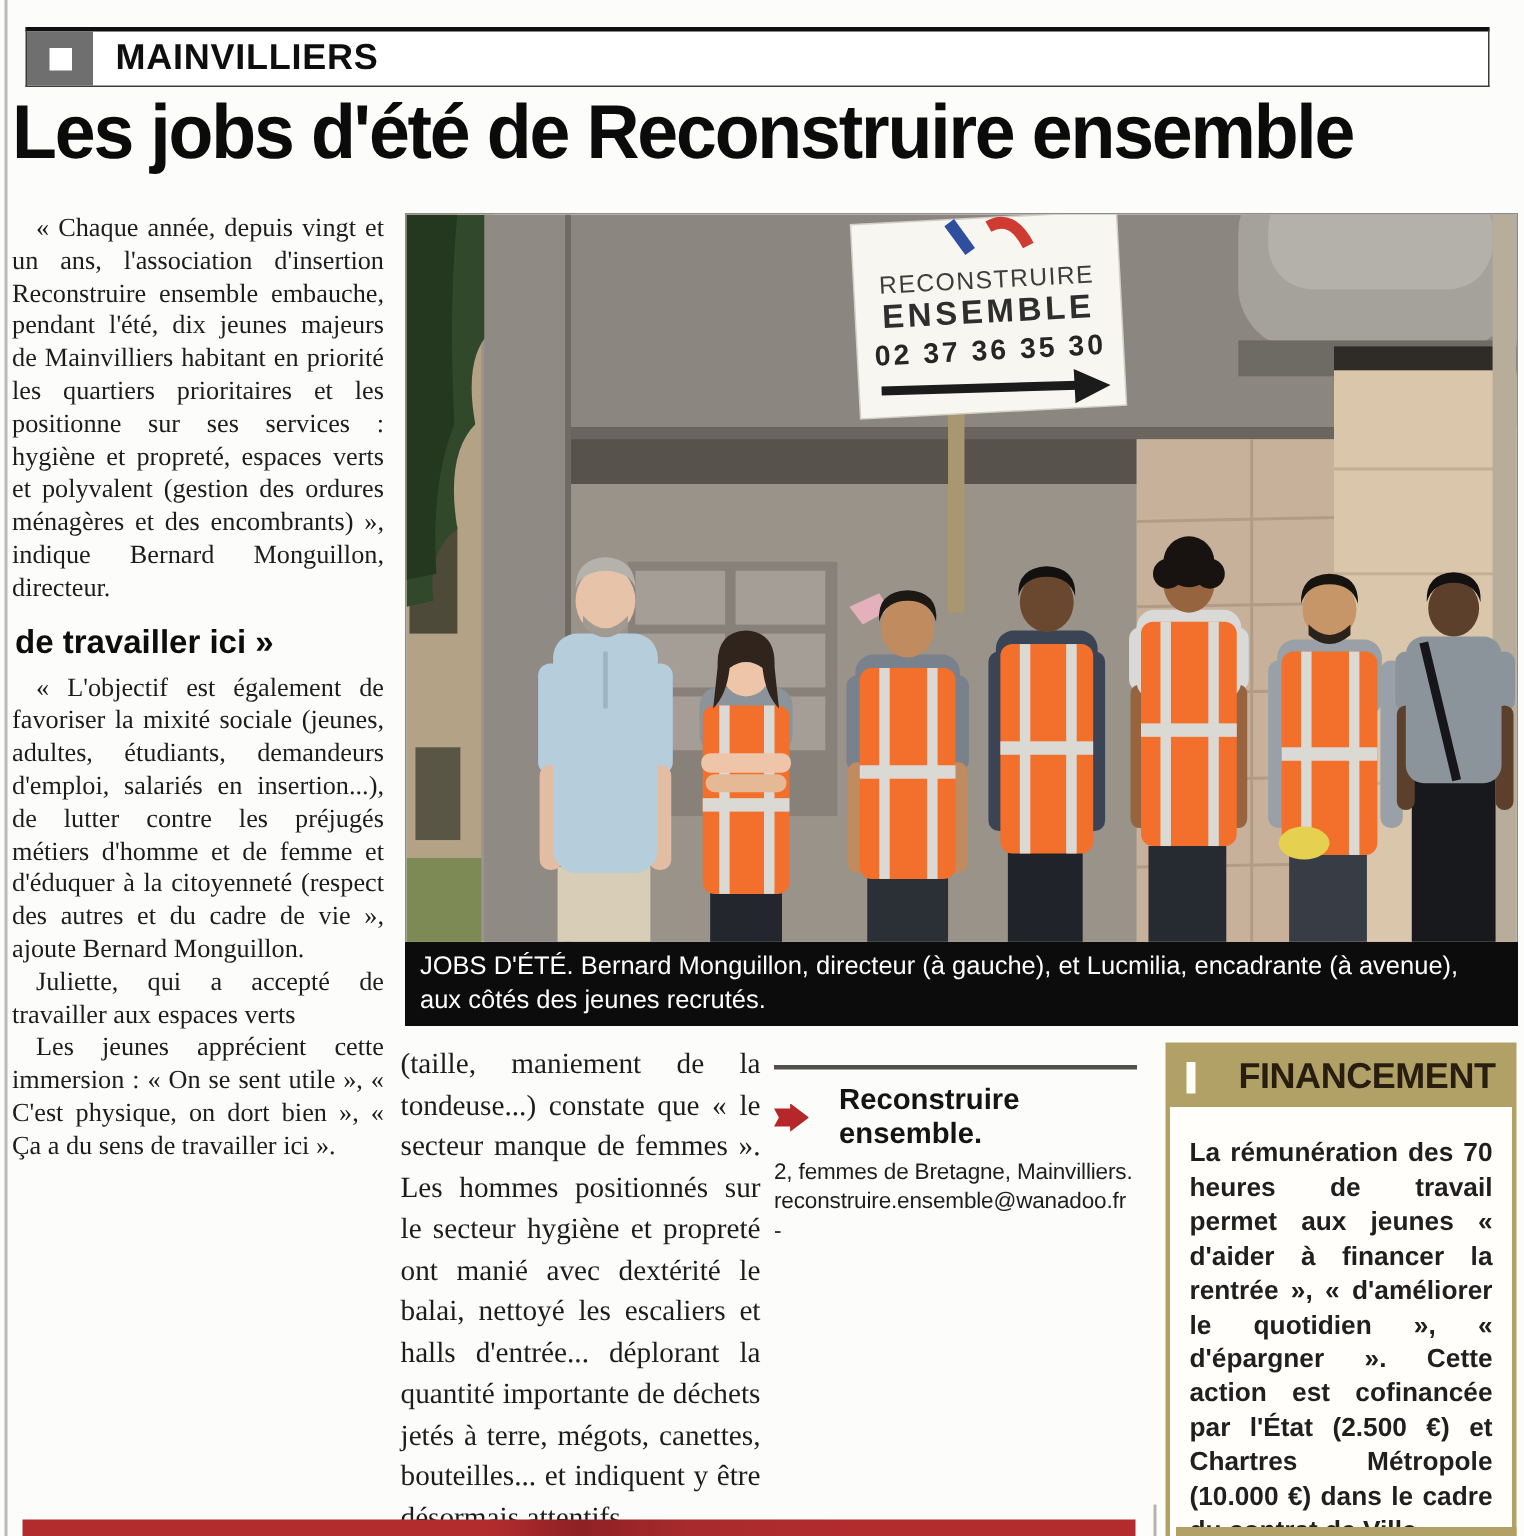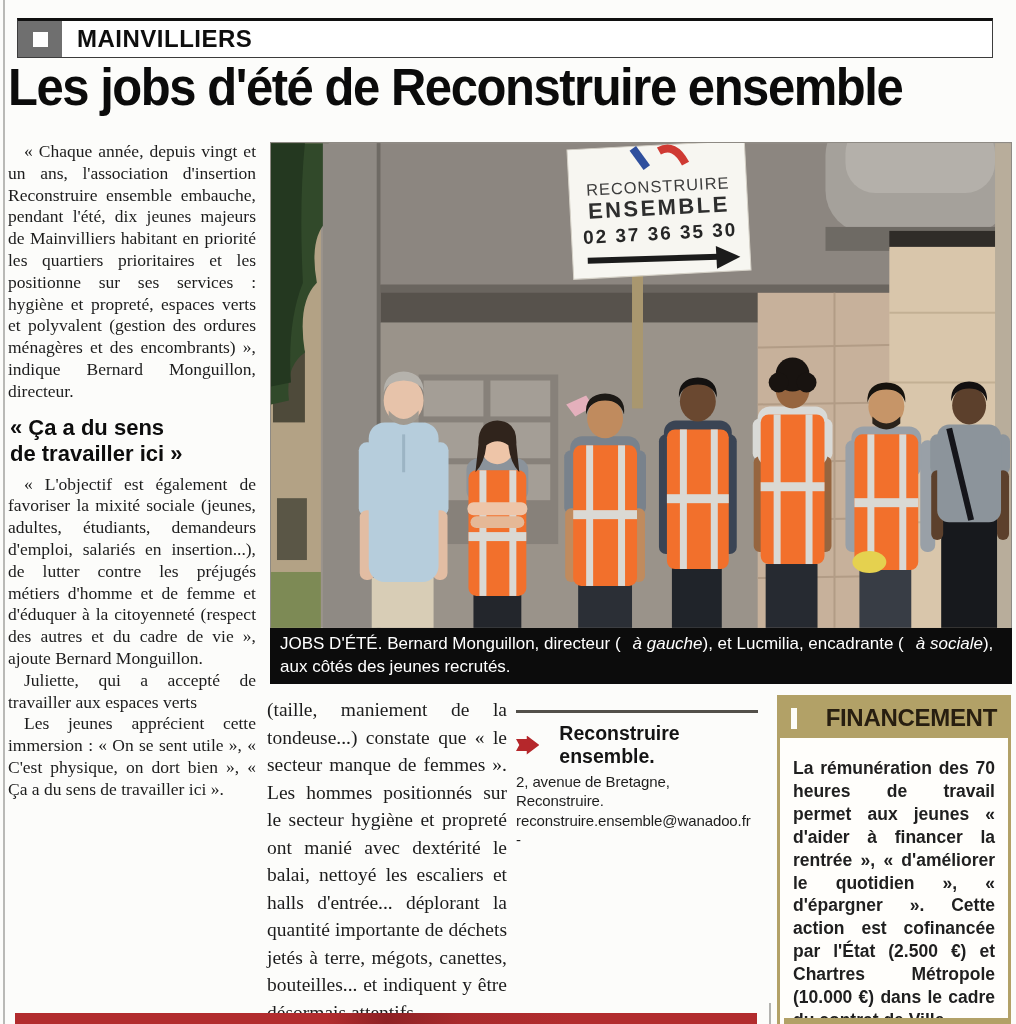--- a/index.html
+++ b/index.html
@@ -32,21 +32,21 @@
   .col3{position:absolute;left:516px;top:696px;width:242px;}
   .col3 p.lead{font-size:19.5px;line-height:27.5px;text-indent:16px;}
   .end-square{display:inline-block;width:13px;height:13px;background:#8a7d2b;margin-left:7px;vertical-align:baseline;}
 
   
   .photo-fig{position:absolute;left:270px;top:142px;width:742px;margin:0;}
   .photo-img{display:block;border:1px solid #8e8a84;border-bottom:none;box-sizing:border-box;}
   .photo-caption{width:742px;min-height:52px;background:#0c0c0c;color:#fff;box-sizing:border-box;
                  padding:5px 10px 6px;font-size:17px;line-height:22.5px;}
   .photo-caption .lbl{font-weight:normal;}
-  .photo-caption .it{font-style:italic;margin-left:12px;}
+  .photo-caption .it{}
 
   
   .contact{margin-top:14px;}
   .contact-rule{border-top:3px solid #53504a;margin-bottom:9px;}
   .contact-title-row{display:flex;align-items:center;gap:20px;margin:0 0 4px 0;}
   .contact-arrow{width:26px;height:19px;background:#b5272b;
                  clip-path:polygon(0 18%,46% 18%,46% 0,100% 50%,46% 100%,46% 82%,0 82%,14% 50%);}
   .contact-title{font-size:19.5px;font-weight:bold;color:#141414;}
   .contact-lines{font-size:15px;line-height:19.3px;color:#1d1d1d;letter-spacing:-.1px;}
 
@@ -76,21 +76,20 @@
         <div class="sq"></div>
       </div>
     <span class="section-title">MAINVILLIERS</span>
   </header>
 
   <h1 class="headline">Les jobs d'été de Reconstruire ensemble</h1>
 
   <div class="col1 serif">
     <p>« Chaque année, depuis vingt et un ans, l'association d'insertion Reconstruire ensemble embauche, pendant l'été, dix jeunes majeurs de Mainvilliers habitant en priorité les quartiers prioritaires et les positionne sur ses services : hygiène et propreté, espaces verts et polyvalent (gestion des ordures ménagères et des encombrants) », indique Bernard Monguillon, directeur.</p>
     <h2 class="subhead">
-      <span>« Ça a du sens</span>
       <span>de travailler ici »</span>
     </h2>
     <p>« L'objectif est également de favoriser la mixité sociale (jeunes, adultes, étudiants, demandeurs d'emploi, salariés en insertion...), de lutter contre les préjugés métiers d'homme et de femme et d'éduquer à la citoyenneté (respect des autres et du cadre de vie », ajoute Bernard Monguillon.</p>
     <p>Juliette, qui a accepté de travailler aux espaces verts</p>
     <p>Les jeunes apprécient cette immersion : « On se sent utile », « C'est physique, on dort bien », « Ça a du sens de travailler ici ».</p>
   </div>
 
   <figure class="photo-fig">
     <svg class="photo-img" width="742" height="486" viewBox="0 0 742 486" xmlns="http://www.w3.org/2000/svg">
 
@@ -265,37 +264,37 @@
         <rect x="727" y="292" width="14" height="40" rx="7" fill="#8c949b"></rect>
         <rect x="662" y="328" width="12" height="70" rx="6" fill="#5c402c"></rect>
         <rect x="728" y="328" width="12" height="70" rx="6" fill="#5c402c"></rect>
         <rect x="668" y="282" width="64" height="98" rx="12" fill="#8c949b"></rect>
         <line x1="680" y1="286" x2="702" y2="378" stroke="#15151a" stroke-width="6"></line>
         <ellipse cx="700" cy="263" rx="17" ry="19" fill="#5c402c"></ellipse>
         <path d="M682 259 Q681 240 700 239 Q719 240 718 259 Q714 246 700 246 Q686 246 682 259 Z" fill="#131010"></path>
       </g>
     </svg>
     <figcaption class="photo-caption">
-      <span class="lbl">JOBS D'ÉTÉ.</span><span> Bernard Monguillon, directeur (</span><span class="it">à gauche</span><span>), et Lucmilia, encadrante (</span><span class="it">à sociale</span><span>), aux côtés des jeunes recrutés.</span>
+      <span class="lbl">JOBS D'ÉTÉ.</span><span> Bernard Monguillon, directeur (</span><span class="it">à gauche</span><span>), et Lucmilia, encadrante (</span><span class="it">à avenue</span><span>), aux côtés des jeunes recrutés.</span>
     </figcaption>
   </figure>
 
   <div class="col2 serif">
     <p>(taille, maniement de la tondeuse...) constate que « le secteur manque de femmes ». Les hommes positionnés sur le secteur hygiène et propreté ont manié avec dextérité le balai, nettoyé les escaliers et halls d'entrée... déplorant la quantité importante de déchets jetés à terre, mégots, canettes, bouteilles... et indiquent y être désormais attentifs.</p>
   </div>
 
   <div class="col3 serif">
     <div class="contact">
       <div class="contact-rule"></div>
       <div class="contact-title-row">
         <span class="contact-arrow"></span>
         <span class="contact-title">Reconstruire ensemble.</span>
       </div>
       <div class="contact-lines">
-        <div>2, avenue de Bretagne, Reconstruire.</div>
+        <div>2, femmes de Bretagne, Mainvilliers.</div>
         <div>reconstruire.ensemble@wanadoo.fr -</div>
 
       </div>
     </div>
   </div>
 
   <aside class="fin-box">
     <div class="fin-header">
       <span class="sq"></span>
       <span class="fin-title">FINANCEMENT</span>

